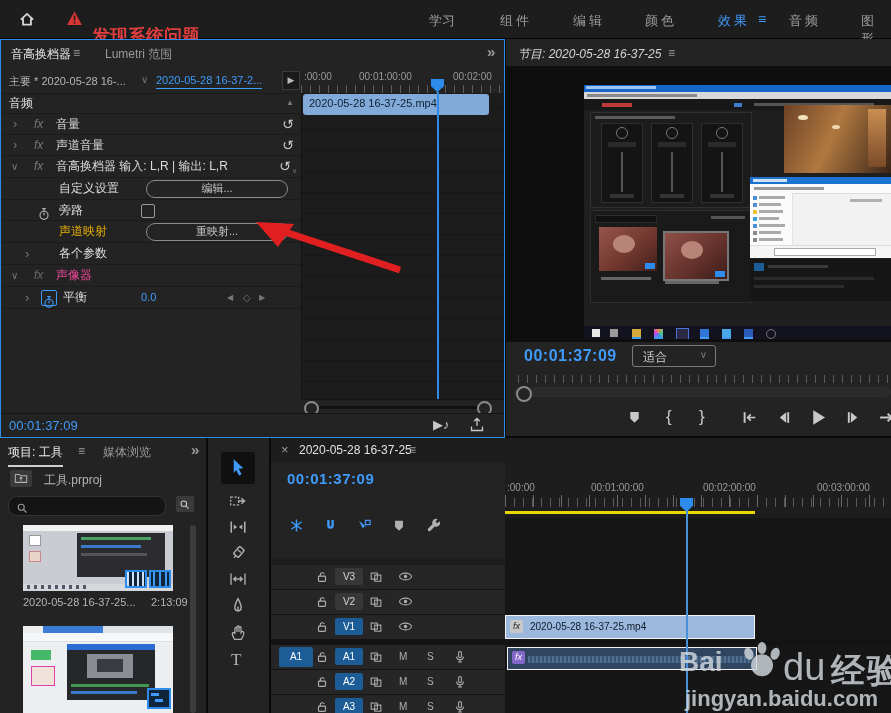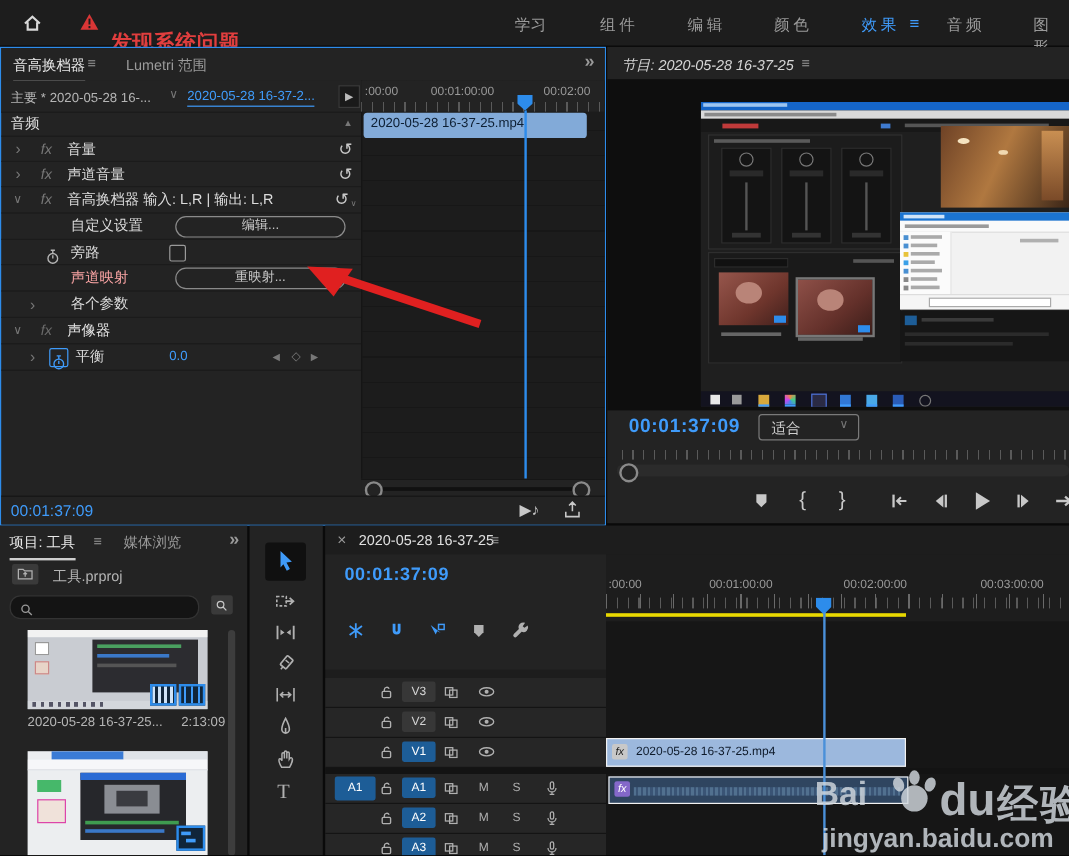--- a/index.html
+++ b/index.html
@@ -225,31 +225,31 @@
       </div>
       <div class="row-line" style="position:relative;height:20px;line-height:20px;">
         <span style="position:absolute;left:36px;top:3px;color:#b5b5b5;">
           <svg class="ic" width="14" height="14">
               <use href="#i-watch"></use>
             </svg></span>
         <span style="position:absolute;left:58px;color:#dcdcdc;">旁路</span>
         <span style="position:absolute;left:140px;top:4px;width:12px;height:12px;border:1px solid #9a9a9a;border-radius:2px;"></span>
       </div>
       <div class="row-line" style="position:relative;height:21px;line-height:21px;">
-        <span style="position:absolute;left:58px;color:#fca5a5;">声道映射</span>
+        <span style="position:absolute;left:58px;color:#eab308;">声道映射</span>
         <span class="pill" style="position:absolute;left:145px;top:2px;width:140px;">重映射...</span>
       </div>
       <div class="row-line" style="position:relative;height:21px;line-height:21px;">
         <span class="dim" style="position:absolute;left:24px;font-size:13px;">›</span>
         <span style="position:absolute;left:58px;color:#dcdcdc;">各个参数</span>
       </div>
       <div class="row-line" style="position:relative;height:21px;line-height:21px;">
         <span class="dim" style="position:absolute;left:10px;font-size:10px;">∨</span>
         <span class="dim" style="position:absolute;left:33px;font-style:italic;color:#6a6a6a;">fx</span>
-        <span style="position:absolute;left:55px;color:#e5e5e5;">声像器</span>
+        <span style="position:absolute;left:55px;color:#ec4899;">声像器</span>
       </div>
       <div class="row-line" style="position:relative;height:21px;line-height:21px;">
         <span class="dim" style="position:absolute;left:24px;font-size:13px;">›</span>
         <span style="position:absolute;left:40px;top:3px;color:#3f9bfa;border:1px solid #3f9bfa;border-radius:2px;height:14px;">
           <svg class="ic" width="14" height="14">
               <use href="#i-watch"></use>
             </svg></span>
         <span style="position:absolute;left:62px;color:#dcdcdc;">平衡</span>
         <span class="blue" style="position:absolute;left:140px;font-size:11px;">0.0</span>
         <span class="dim" style="position:absolute;left:226px;font-size:8px;">◀</span>
@@ -661,21 +661,21 @@
 
     <div class="abs" style="left:409px;top:60px;width:13px;height:14px;background:#2d8ceb;clip-path:polygon(0 0,100% 0,100% 55%,50% 100%,0 55%);z-index:30;"></div>
     <div class="abs" style="left:415px;top:72px;width:2px;height:203px;background:#4a90d9;z-index:30;"></div>
 
     <div class="abs wm" style="left:408px;top:200px;z-index:40;">
       <span style="position:absolute;left:0;top:8px;font-size:28px;font-weight:bold;">Bai</span>
       <span style="position:absolute;left:62px;top:0;">
         <svg class="ic" width="42" height="42" style="fill:rgba(210,216,222,.82);">
             <use href="#i-paw"></use>
           </svg></span>
-      <span style="position:absolute;left:104px;top:8px;font-size:38px;font-weight:bold;">du</span>
+      <span style="position:absolute;left:104px;top:8px;font-size:38px;font-weight:normal;">du</span>
       <span style="position:absolute;left:152px;top:10px;font-size:34px;font-weight:bold;letter-spacing:2px;white-space:nowrap;">经验</span>
       <span style="position:absolute;left:6px;top:48px;font-size:22px;font-weight:bold;white-space:nowrap;">jingyan.baidu.com</span>
     </div>
   </div>
 
   <svg class="abs" style="left:248px;top:208px;z-index:60;pointer-events:none;" width="165" height="75" viewBox="0 0 165 75">
     <line x1="152" y1="62" x2="28" y2="21" stroke="#e02020" stroke-width="7"></line>
     <path d="M8 14 L46 16 L30 39 Z" fill="#e02020"></path>
   </svg>
 

